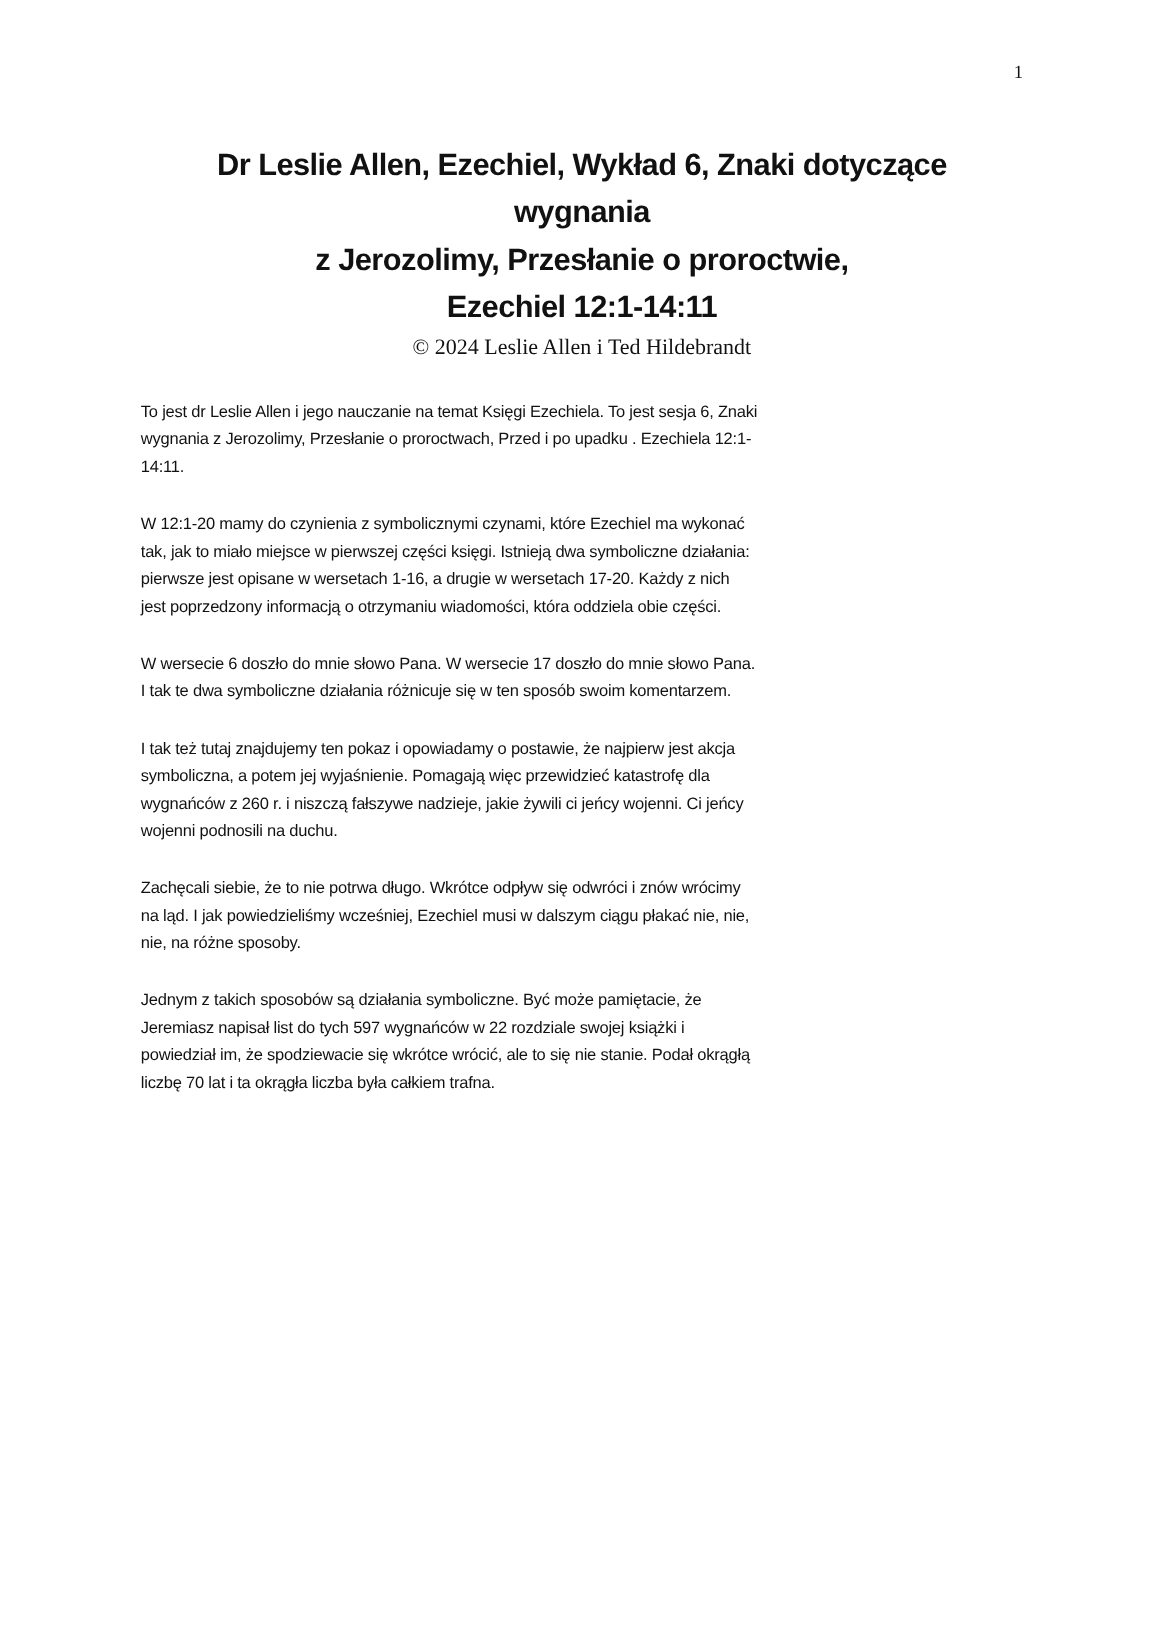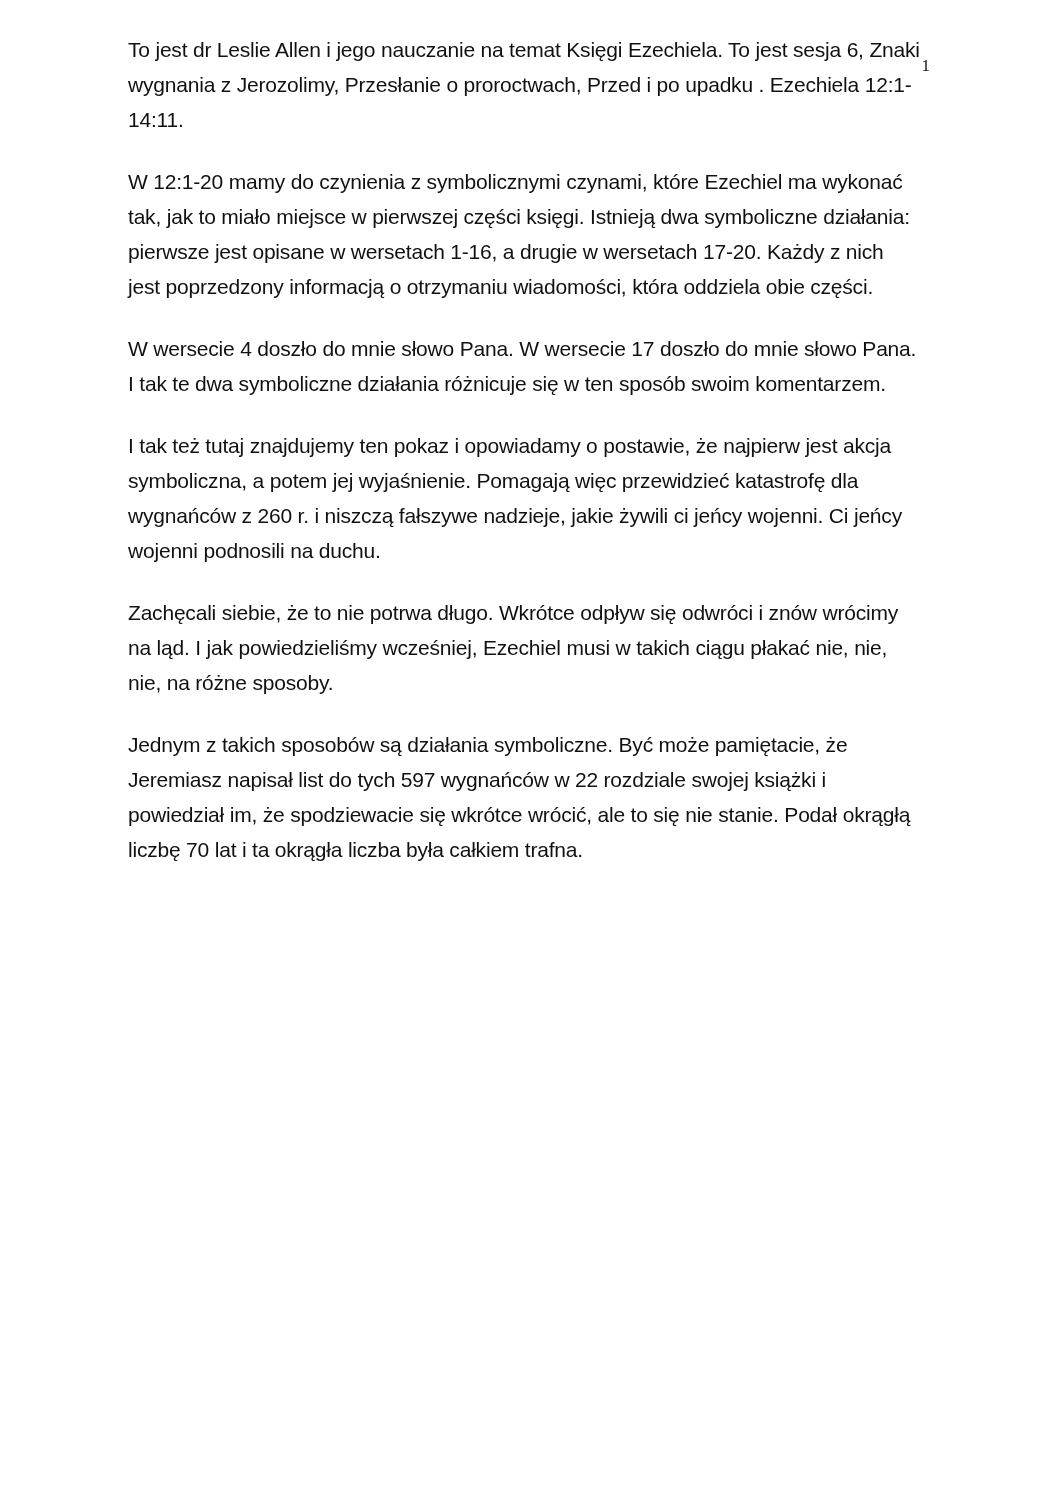--- a/index.html
+++ b/index.html
@@ -44,52 +44,61 @@
     line-height: 28px;
     margin-top: 2px;
     color: #111111;
   }
   .content {
     margin: 32px 95px 0 128px;
     width: 835px;
   }
   .para {
     white-space: pre-line;
-    font-size: 21px;
-    line-height: 35px;
+    font-size: 15px;
+    line-height: 25px;
     letter-spacing: -0.2px;
     margin: 0 0 27px 0;
     color: #111111;
     text-align: left;
   }
 </style>
 </head>
 <body>
 
 <div class="page">
 
   <div class="page-number">1</div>
 
+  <header class="title-block">
+    <h1 style="margin:0; padding:0;">
+      <span class="title-line">Dr Leslie Allen, Ezechiel, Wykład 6, Znaki dotyczące</span>
+      <span class="title-line">wygnania</span>
+      <span class="title-line">z Jerozolimy, Przesłanie o proroctwie,</span>
+      <span class="title-line">Ezechiel 12:1-14:11</span>
+    </h1>
+    <div class="copyright">© 2024 Leslie Allen i Ted Hildebrandt</div>
+  </header>
 
   <main class="content">
     <p class="para">To jest dr Leslie Allen i jego nauczanie na temat Księgi Ezechiela. To jest sesja 6, Znaki
 wygnania z Jerozolimy, Przesłanie o proroctwach, Przed i po upadku . Ezechiela 12:1-
 14:11.</p>
     <p class="para">W 12:1-20 mamy do czynienia z symbolicznymi czynami, które Ezechiel ma wykonać
 tak, jak to miało miejsce w pierwszej części księgi. Istnieją dwa symboliczne działania:
 pierwsze jest opisane w wersetach 1-16, a drugie w wersetach 17-20. Każdy z nich
 jest poprzedzony informacją o otrzymaniu wiadomości, która oddziela obie części.</p>
-    <p class="para">W wersecie 4 doszło do mnie słowo Pana. W wersecie 17 doszło do mnie słowo Pana.
+    <p class="para">W wersecie 6 doszło do mnie słowo Pana. W wersecie 17 doszło do mnie słowo Pana.
 I tak te dwa symboliczne działania różnicuje się w ten sposób swoim komentarzem.</p>
     <p class="para">I tak też tutaj znajdujemy ten pokaz i opowiadamy o postawie, że najpierw jest akcja
 symboliczna, a potem jej wyjaśnienie. Pomagają więc przewidzieć katastrofę dla
 wygnańców z 260 r. i niszczą fałszywe nadzieje, jakie żywili ci jeńcy wojenni. Ci jeńcy
 wojenni podnosili na duchu.</p>
     <p class="para">Zachęcali siebie, że to nie potrwa długo. Wkrótce odpływ się odwróci i znów wrócimy
-na ląd. I jak powiedzieliśmy wcześniej, Ezechiel musi w takich ciągu płakać nie, nie,
+na ląd. I jak powiedzieliśmy wcześniej, Ezechiel musi w dalszym ciągu płakać nie, nie,
 nie, na różne sposoby.</p>
     <p class="para">Jednym z takich sposobów są działania symboliczne. Być może pamiętacie, że
 Jeremiasz napisał list do tych 597 wygnańców w 22 rozdziale swojej książki i
 powiedział im, że spodziewacie się wkrótce wrócić, ale to się nie stanie. Podał okrągłą
 liczbę 70 lat i ta okrągła liczba była całkiem trafna.</p>
   </main>
 
 </div>
 
 </body></html>

